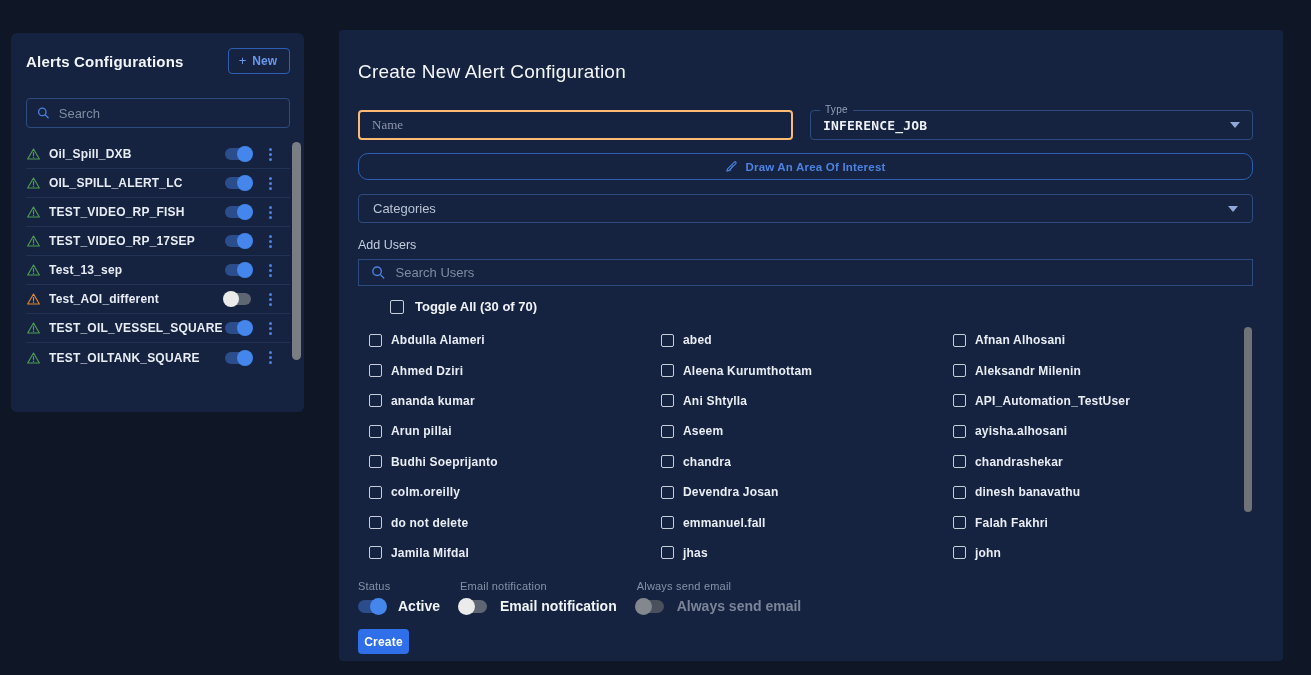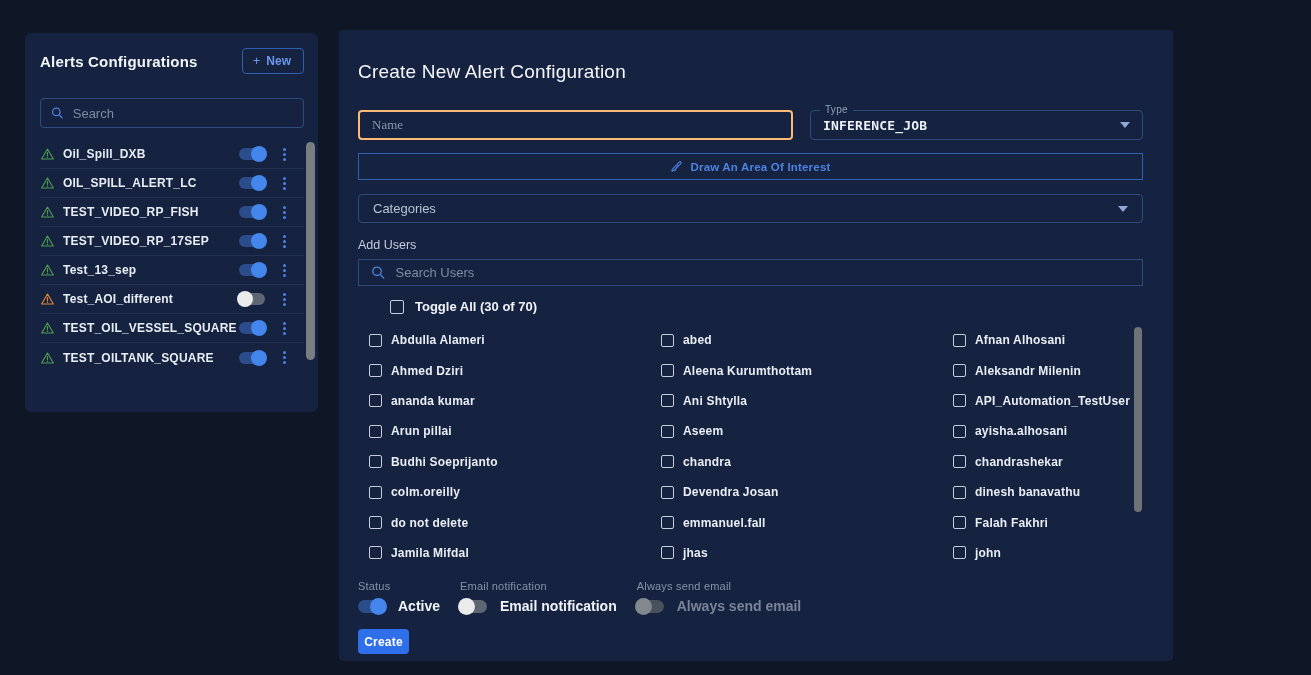--- a/index.html
+++ b/index.html
@@ -6,21 +6,21 @@
   html,body { width:1311px; height:675px; }
   body {
     background:#0f1626;
     font-family:"Liberation Sans", sans-serif;
     position:relative;
     overflow:hidden;
     color:#eef1f6;
   }
   
   .sidebar {
-    position:absolute; left:25px; top:33px; width:293px; height:379px;
+    position:absolute; left:11px; top:33px; width:293px; height:379px;
     background:#152340; border-radius:6px; padding:14px 14px 0 15px;
   }
   .sb-header { display:flex; align-items:center; justify-content:space-between; height:28px; }
   .sb-title { font-size:15px; font-weight:700; color:#f2f5fa; letter-spacing:.2px; }
   .new-btn {
     border:1px solid #2f5fb0; border-radius:4px; background:transparent;
     color:#6a97ea; font-size:12px; font-weight:700; padding:5px 12px 5px 10px;
     display:flex; align-items:center; gap:6px; cursor:pointer;
     font-family:"Liberation Sans", sans-serif;
   }
@@ -59,21 +59,21 @@
   .switch.off { background:#5f6673; }
   .switch.off .knob { background:#ebebeb; left:-2px; }
   .switch.disabled { background:#4a505c; }
   .switch.disabled .knob { background:#83888f; left:-2px; }
   .sb-scroll {
     position:absolute; right:3px; top:109px; width:9px; height:218px;
     background:#7a7d83; border-radius:5px; cursor:pointer;
   }
   
   .main {
-    position:absolute; left:339px; top:30px; width:834px; height:631px;
+    position:absolute; left:339px; top:30px; width:944px; height:631px;
     background:#152340; border-radius:4px; padding:18px 30px 0 19px;
   }
   .main-title { font-size:19px; font-weight:500; color:#f4f6fa; line-height:24px; margin-top:12px; letter-spacing:.2px; }
   .field-row { margin-top:26px; display:flex; gap:17px; height:30px; }
   .name-input {
     flex:0 0 435px; border:2px solid #fdba74; border-radius:4px; background:transparent;
     color:#dfe5ef; font-size:13px; padding:0 12px; outline:none;
     font-family:Liberation Serif, serif;
   }
   .name-input::placeholder { color:#8b95ab; }
@@ -82,21 +82,21 @@
     display:flex; align-items:center; padding:0 12px; cursor:pointer;
   }
   .type-label {
     position:absolute; top:-7px; left:9px; font-size:10px; color:#94a0b8;
     background:#152340; padding:0 5px; letter-spacing:.3px;
   }
   .type-value { font-family:"DejaVu Sans Mono", monospace; font-size:13px; color:#edf0f6; font-weight:700; letter-spacing:.2px; }
   .caret { width:0; height:0; border-left:5px solid transparent; border-right:5px solid transparent;
     border-top:6px solid #8fa8d8; margin-left:auto; }
   .draw-btn {
-    margin-top:13px; height:27px; width:100%; border:1px solid #2f5fb0; border-radius:0;
+    margin-top:13px; height:27px; width:100%; border:1px solid #2f5fb0; border-radius:10px;
     background:transparent; display:flex; align-items:center; justify-content:center; gap:7px;
     color:#4d82e0; font-size:11.5px; font-weight:700; cursor:pointer; letter-spacing:.2px;
     font-family:"Liberation Sans", sans-serif;
   }
   .categories {
     margin-top:14px; height:29px; border:1px solid #2d4b7e; border-radius:4px;
     display:flex; align-items:center; padding:0 14px; cursor:pointer;
   }
   .categories-text { font-size:13px; color:#b9c3d5; }
   .add-users-label { margin-top:15px; font-size:12.5px; color:#c4cddd; }

